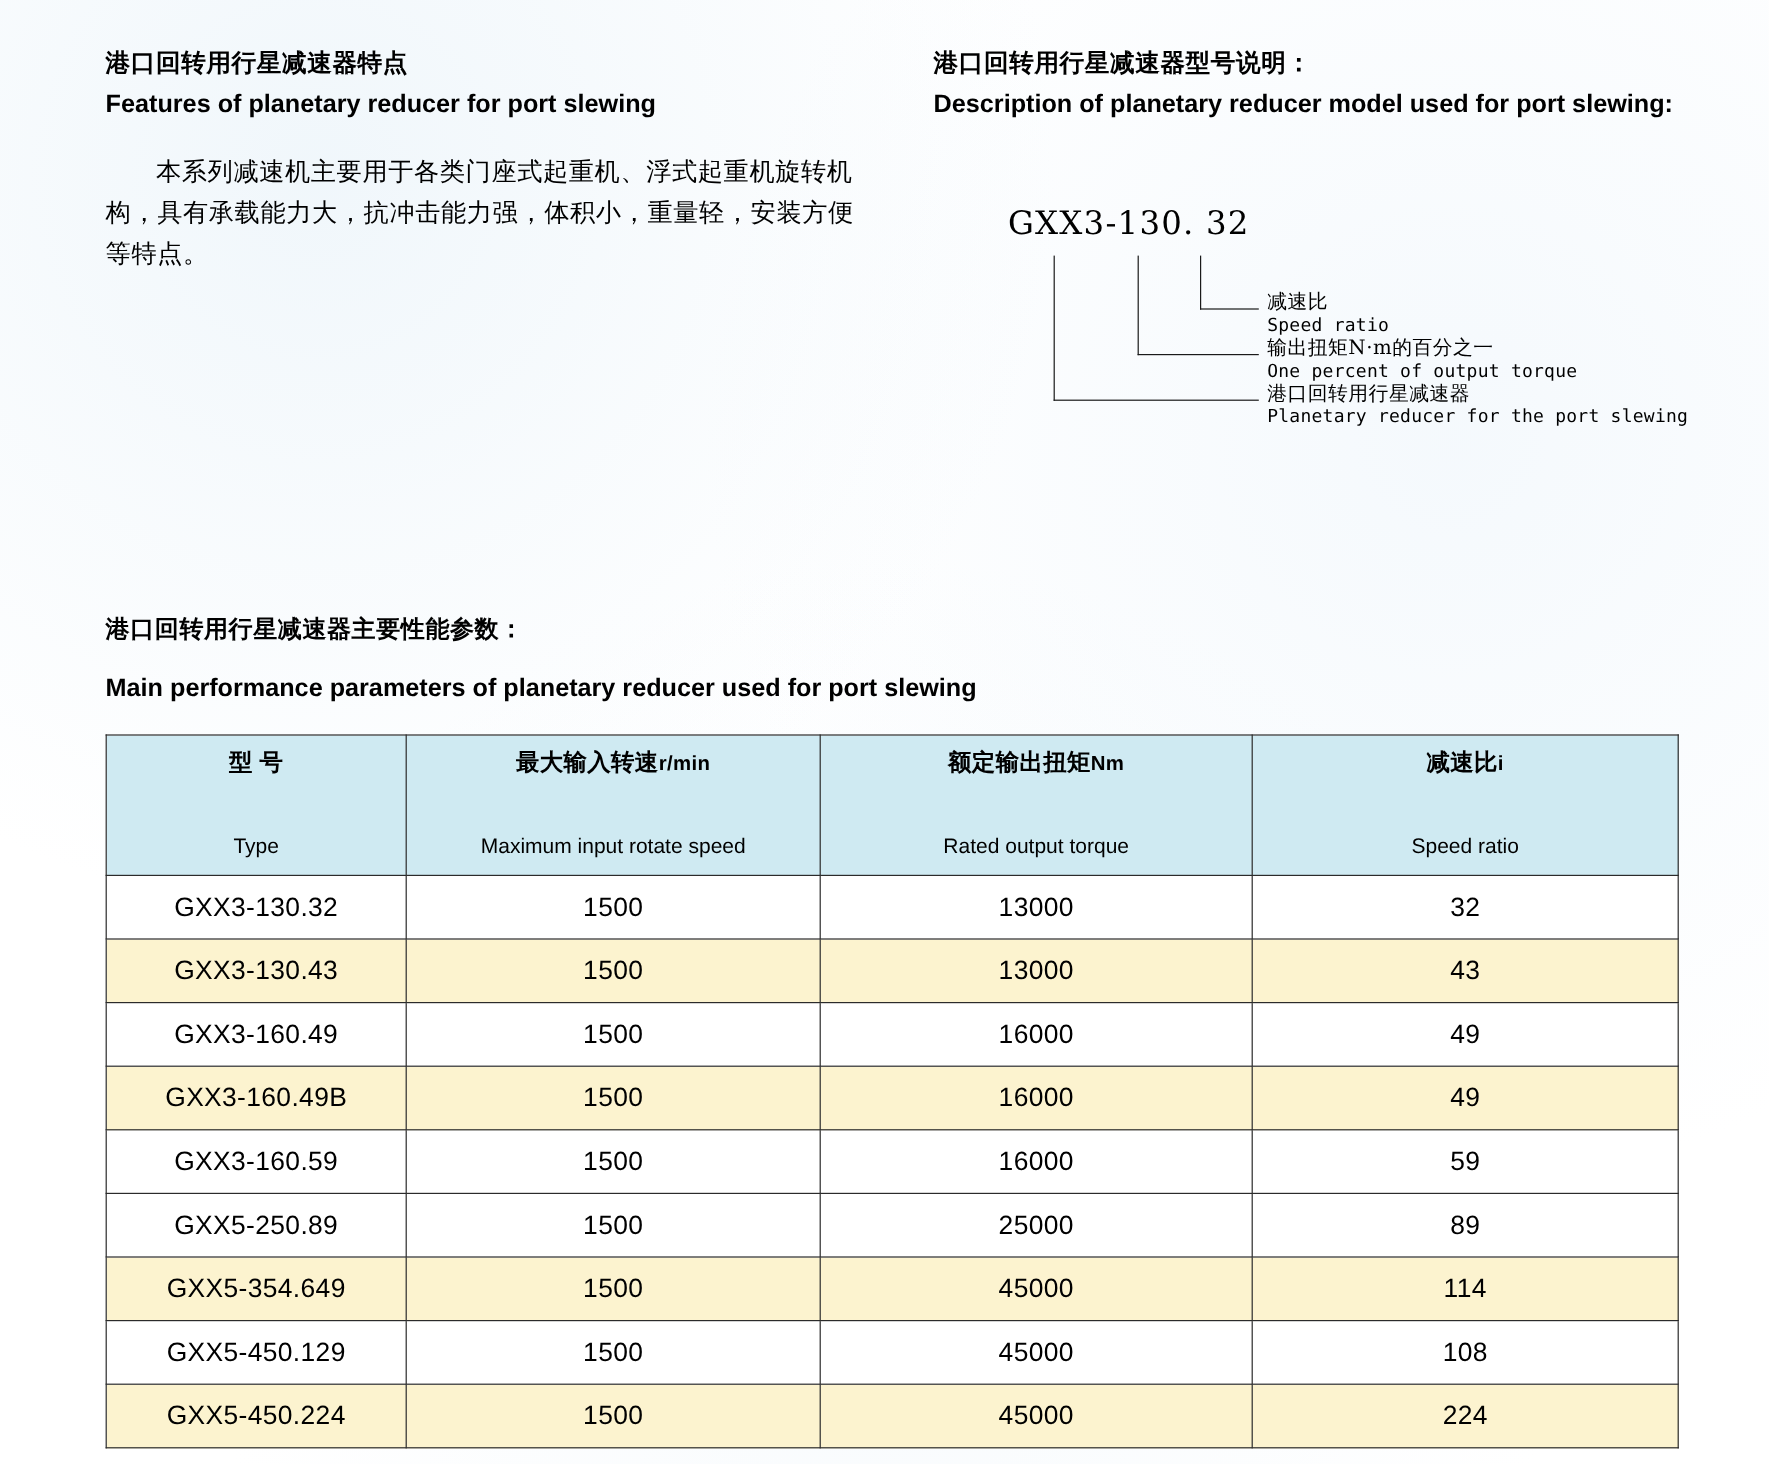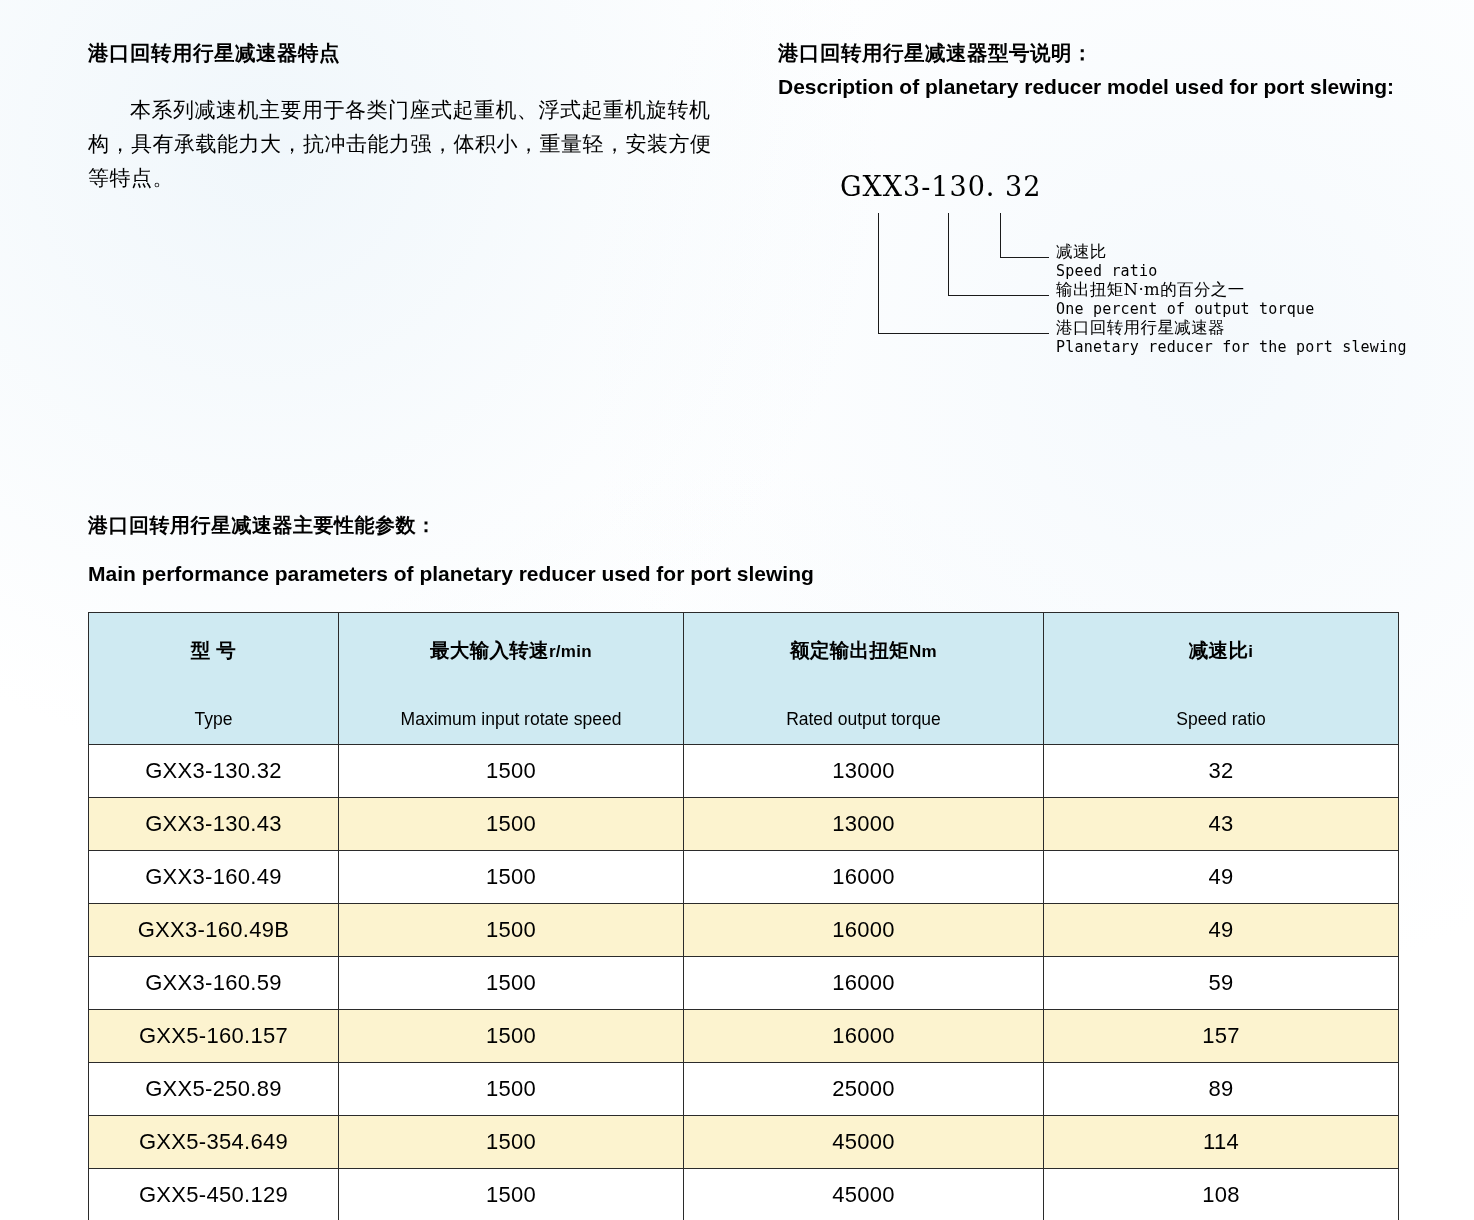--- a/index.html
+++ b/index.html
@@ -130,21 +130,21 @@
     width: 1310px;
     table-layout: fixed;
   }
   table.params th, table.params td {
     border: 1.5px solid #2b2b2b;
     text-align: center;
     vertical-align: middle;
   }
   table.params thead th {
     background: #cfeaf2;
-    padding: 24px 4px 12px 4px;
+    padding: 10px 4px 12px 4px;
   }
   .th-cn {
     font-size: 19.5px;
     font-weight: bold;
     line-height: 1.35;
     letter-spacing: 0.3px;
   }
   .th-en {
     font-size: 17.5px;
     font-weight: normal;
@@ -162,20 +162,21 @@
   tr.even td { background: #fcf3cf; }
   td.type-cell { letter-spacing: 0.6px; }
 </style>
 </head>
 <body>
 
 <div class="page">
 
   <div class="col-left">
     <h2 class="cn-title">港口回转用行星减速器特点</h2>
+    <h3 class="en-title">Features of planetary reducer for port slewing</h3>
     <p class="cn-body">本系列减速机主要用于各类门座式起重机、浮式起重机旋转机构，具有承载能力大，抗冲击能力强，体积小，重量轻，安装方便等特点。</p>
   </div>
 
   <div class="col-right">
     <h2 class="cn-title">港口回转用行星减速器型号说明：</h2>
     <h3 class="en-title">Description of planetary reducer model used for port slewing:</h3>
 
     <div class="model-block">
       <div class="model-code">GXX3-130. 32</div>
 
@@ -253,26 +254,20 @@
           <td>1500</td>
           <td>16000</td>
           <td>49</td>
         </tr>
         <tr class="odd">
           <td class="type-cell">GXX3-160.59</td>
           <td>1500</td>
           <td>16000</td>
           <td>59</td>
         </tr>
-        <tr class="even">
-          <td class="type-cell">GXX5-160.157</td>
-          <td>1500</td>
-          <td>16000</td>
-          <td>157</td>
-        </tr>
         <tr class="odd">
           <td class="type-cell">GXX5-250.89</td>
           <td>1500</td>
           <td>25000</td>
           <td>89</td>
         </tr>
         <tr class="even">
           <td class="type-cell">GXX5-354.649</td>
           <td>1500</td>
           <td>45000</td>

